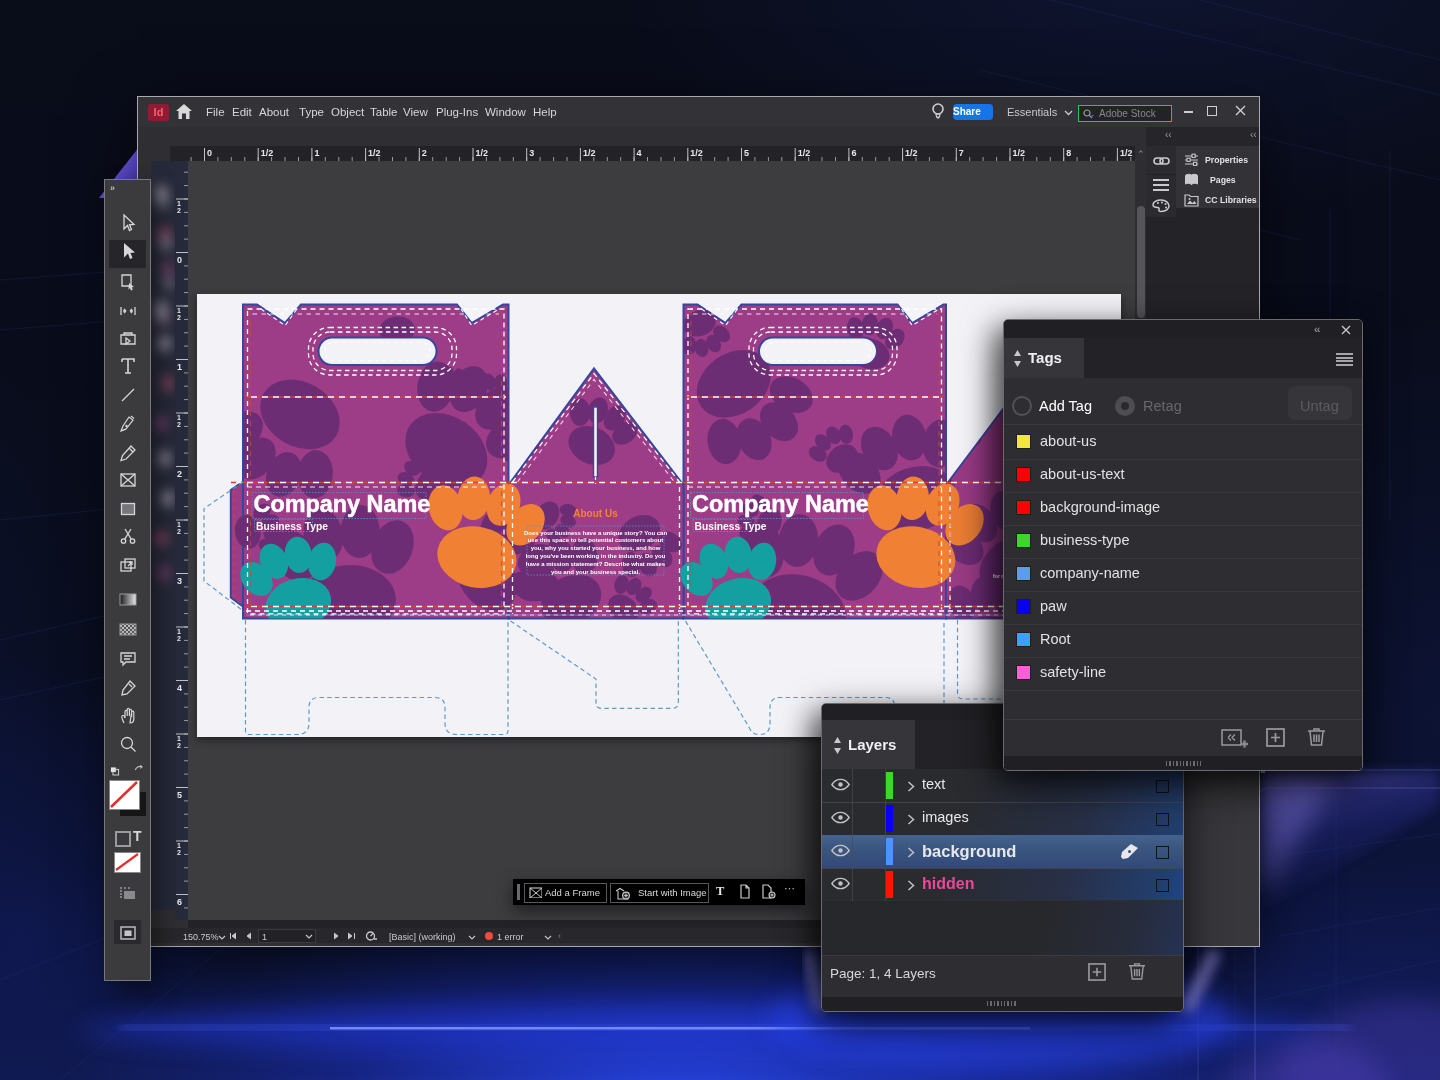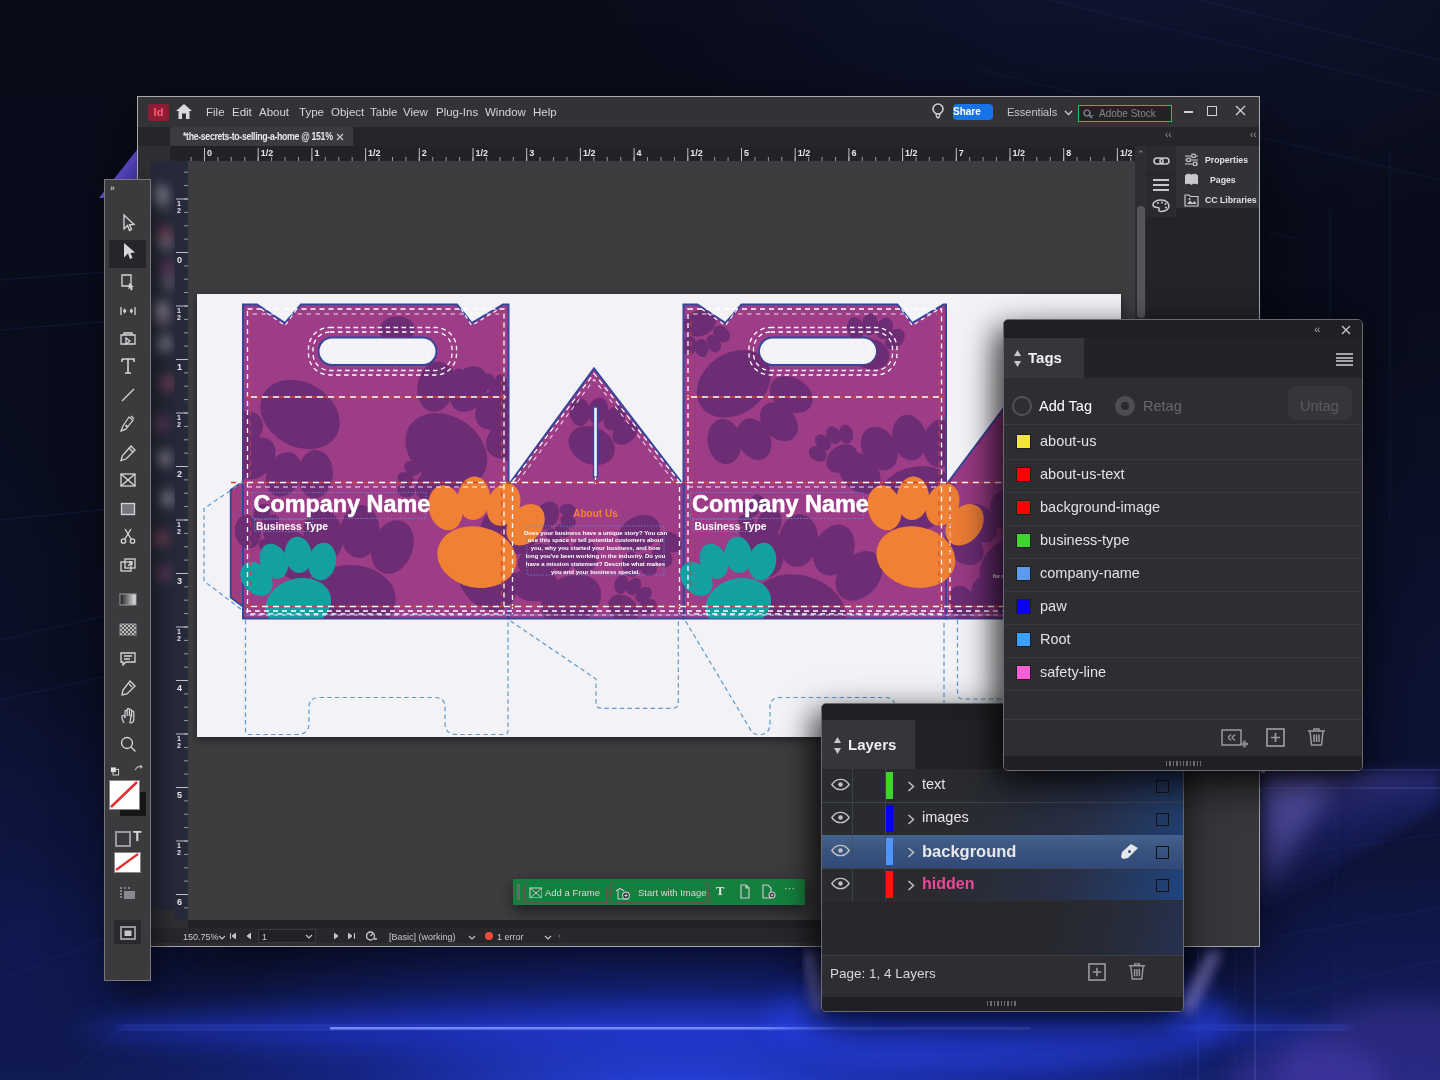--- a/index.html
+++ b/index.html
@@ -41,21 +41,21 @@
   #dockicons{left:1008px;top:49px;width:30px;height:71px;background:#2b2b2f;}
   #docklabels{left:1038px;top:49px;width:83px;height:62px;background:#333337;}
   #dockrest{left:1008px;top:49px;width:113px;height:774px;background:#242428;}
   #vscroll{left:997px;top:64px;width:11px;height:759px;background:#2e2e32;}
   
   #toolbar{left:105px;top:180px;width:45px;height:800px;background:#3b3b3e;
            outline:1.5px solid #77777e;box-shadow:8px 10px 24px rgba(0,0,0,.45);}
   
   #blurstrip{left:151px;top:161px;width:24px;height:749px;background:#262939;overflow:hidden;}
   
-  #framebar{left:513px;top:879px;width:292px;height:26px;background:#15803d;
+  #framebar{left:513px;top:879px;width:292px;height:26px;background:#000000;
             box-shadow:0 6px 16px rgba(0,0,0,.5);color:#d8d8da;font-size:10.5px;}
   
   .panel{background:#2e2e32;border-radius:4px;outline:1px solid #6a6a72;
          box-shadow:0 16px 44px rgba(0,0,0,.6),-10px 8px 26px rgba(0,0,0,.5);}
   #tagspanel{left:1004px;top:320px;width:358px;height:450px;}
   #layerspanel{left:822px;top:704px;width:361px;height:307px;}
   .ptitle{left:0;top:0;width:100%;height:18px;background:#202024;border-radius:4px 4px 0 0;}
   .ptab{font-weight:bold;color:#f0f0f2;font-size:15px;}
   .menu{position:absolute;top:9px;white-space:nowrap;}
 </style>
@@ -150,27 +150,20 @@
           <path d="M6.2 6.2 L9 9" stroke="#9a9a9e" stroke-width="1.2"></path>
           <path d="M8 6 l3 0 l-1.5 2 z" fill="#2a6fc9"></path>
         </svg>
       <span class="abs" style="left:20px;top:2px;color:#87878b;font-size:10px;">Adobe Stock</span>
     </div>
     <div class="abs" style="left:1046px;top:14px;width:9px;height:1.5px;background:#cfcfd1;"></div>
     <div class="abs" style="left:1069px;top:9px;width:8px;height:8px;border:1.4px solid #cfcfd1;"></div>
     <svg class="abs" style="left:1097px;top:8px" width="11" height="11">
         <path d="M1 1 L10 10 M10 1 L1 10" stroke="#cfcfd1" stroke-width="1.4"></path>
       </svg>
-  </div>
-  <div id="tabstrip" class="abs">
-    <div id="doctab" class="abs"><span style="display:inline-block;margin-left:13px;transform:scaleX(.88);transform-origin:0 50%;letter-spacing:-0.4px;font-size:10px;">*the-secrets-to-selling-a-home @ 151%</span>
-      <svg class="abs" style="left:166px;top:6px" width="8" height="8">
-          <path d="M1 1 L7 7 M7 1 L1 7" stroke="#c9c9cb" stroke-width="1.2"></path>
-        </svg>
-    </div>
   </div>
   <div id="hruler" class="abs"><svg width="965" height="15" viewBox="0 0 965 15">
         <line x1="7.6" y1="11" x2="7.6" y2="15" stroke="#9a9aa0" stroke-width="1"></line>
         <line x1="21.1" y1="11" x2="21.1" y2="15" stroke="#9a9aa0" stroke-width="1"></line>
         <line x1="34.5" y1="11" x2="34.5" y2="15" stroke="#9a9aa0" stroke-width="1"></line>
         <line x1="47.9" y1="11" x2="47.9" y2="15" stroke="#9a9aa0" stroke-width="1"></line>
         <line x1="61.3" y1="11" x2="61.3" y2="15" stroke="#9a9aa0" stroke-width="1"></line>
         <line x1="74.8" y1="11" x2="74.8" y2="15" stroke="#9a9aa0" stroke-width="1"></line>
         <line x1="88.2" y1="11" x2="88.2" y2="15" stroke="#9a9aa0" stroke-width="1"></line>
         <line x1="101.6" y1="11" x2="101.6" y2="15" stroke="#9a9aa0" stroke-width="1"></line>

